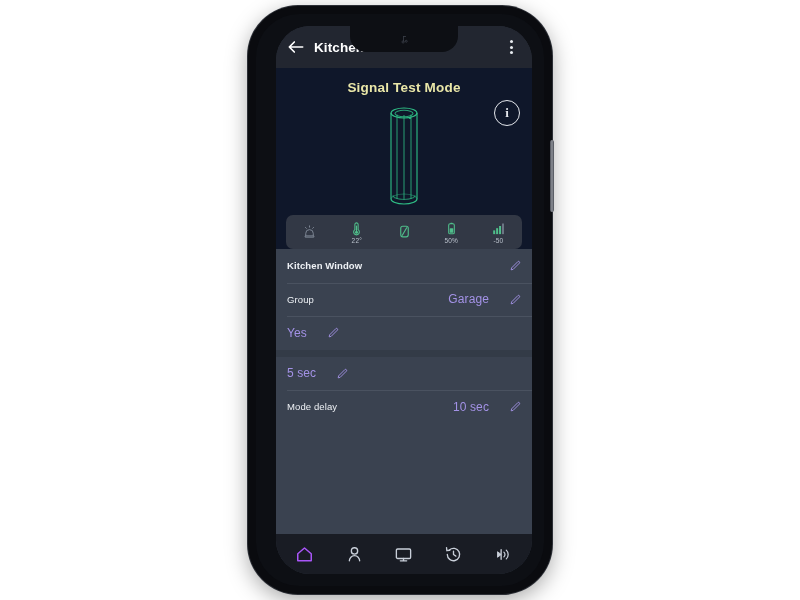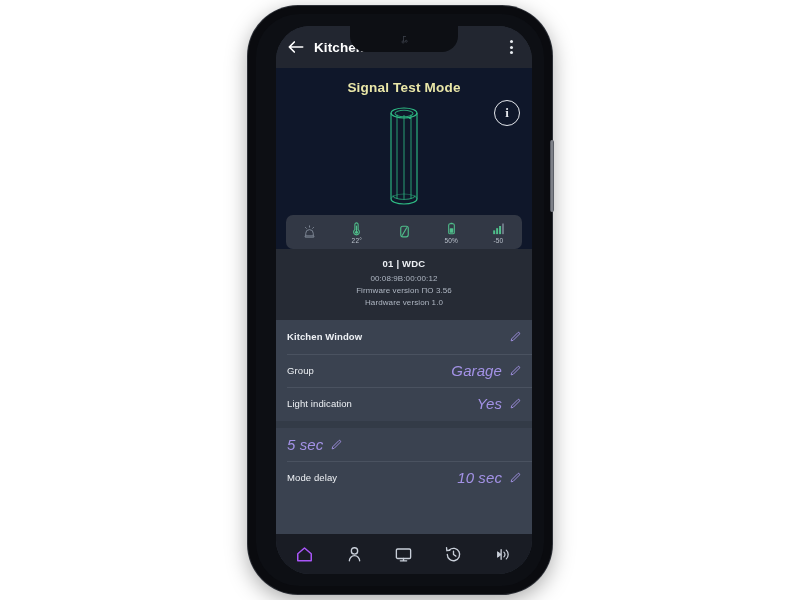--- a/index.html
+++ b/index.html
@@ -129,21 +129,21 @@
     display:flex;align-items:center;
     padding:0 10px 0 11px;
     position:relative;
     cursor:pointer;
   }
   .row + .row::before{
     content:"";position:absolute;left:11px;right:0;top:0;height:1px;background:#4a5260;
   }
   .row-label{color:#eef1f5;font-size:9.5px;flex:1 1 auto;letter-spacing:.1px;}
   .row-label.bold{font-weight:bold;}
-  .row-value{color:#a392e6;font-size:15px;margin-right:7px;letter-spacing:.1px;font-style:italic;}
+  .row-value{color:#a392e6;font-size:12px;margin-right:20px;letter-spacing:.1px;}
   .pencil{width:13px;height:13px;flex:0 0 13px;cursor:pointer;}
 
   
   .bottomnav{
     flex:0 0 40px;height:40px;
     background:#191c24;
     display:flex;align-items:center;justify-content:space-around;
     padding:0 4px;
   }
   .nav-item{width:30px;height:26px;display:flex;align-items:center;justify-content:center;cursor:pointer;}
@@ -257,26 +257,20 @@
                 <rect x="3.5" y="15" width="3.2" height="6" fill="#4fbf8b"></rect>
                 <rect x="8.2" y="11.5" width="3.2" height="9.5" fill="#4fbf8b"></rect>
                 <rect x="12.9" y="8" width="3.2" height="13" fill="#4fbf8b"></rect>
                 <rect x="17.6" y="4" width="3.2" height="17" fill="#6c7584"></rect>
               </svg>
               <div class="status-val">-50</div>
             </div>
 
           </div>
 
-          <div class="meta">
-            <div class="meta-title">01 | WDC</div>
-            <div class="meta-line">00:08:9B:00:00:12</div>
-            <div class="meta-line">Firmware version ПО 3.56</div>
-            <div class="meta-line">Hardware version 1.0</div>
-          </div>
 
         </div>
 
         <div class="list">
 
           <div class="list-group">
 
             <div class="row">
               <div class="row-label bold">Kitchen Window</div>
               <div class="row-value"></div>
@@ -287,21 +281,20 @@
 
             <div class="row">
               <div class="row-label">Group</div>
               <div class="row-value">Garage</div>
               <svg class="pencil" viewBox="0 0 24 24">
                 <path d="M4 20 L4.8 16.4 L16.4 4.8 a2 2 0 0 1 2.8 2.8 L7.6 19.2 z" fill="none" stroke="#a392e6" stroke-width="1.7" stroke-linejoin="round"></path>
               </svg>
             </div>
 
             <div class="row">
-              <div class="row-label">Light indication</div>
               <div class="row-value">Yes</div>
               <svg class="pencil" viewBox="0 0 24 24">
                 <path d="M4 20 L4.8 16.4 L16.4 4.8 a2 2 0 0 1 2.8 2.8 L7.6 19.2 z" fill="none" stroke="#a392e6" stroke-width="1.7" stroke-linejoin="round"></path>
               </svg>
             </div>
 
           </div>
 
           <div class="gap"></div>
 

